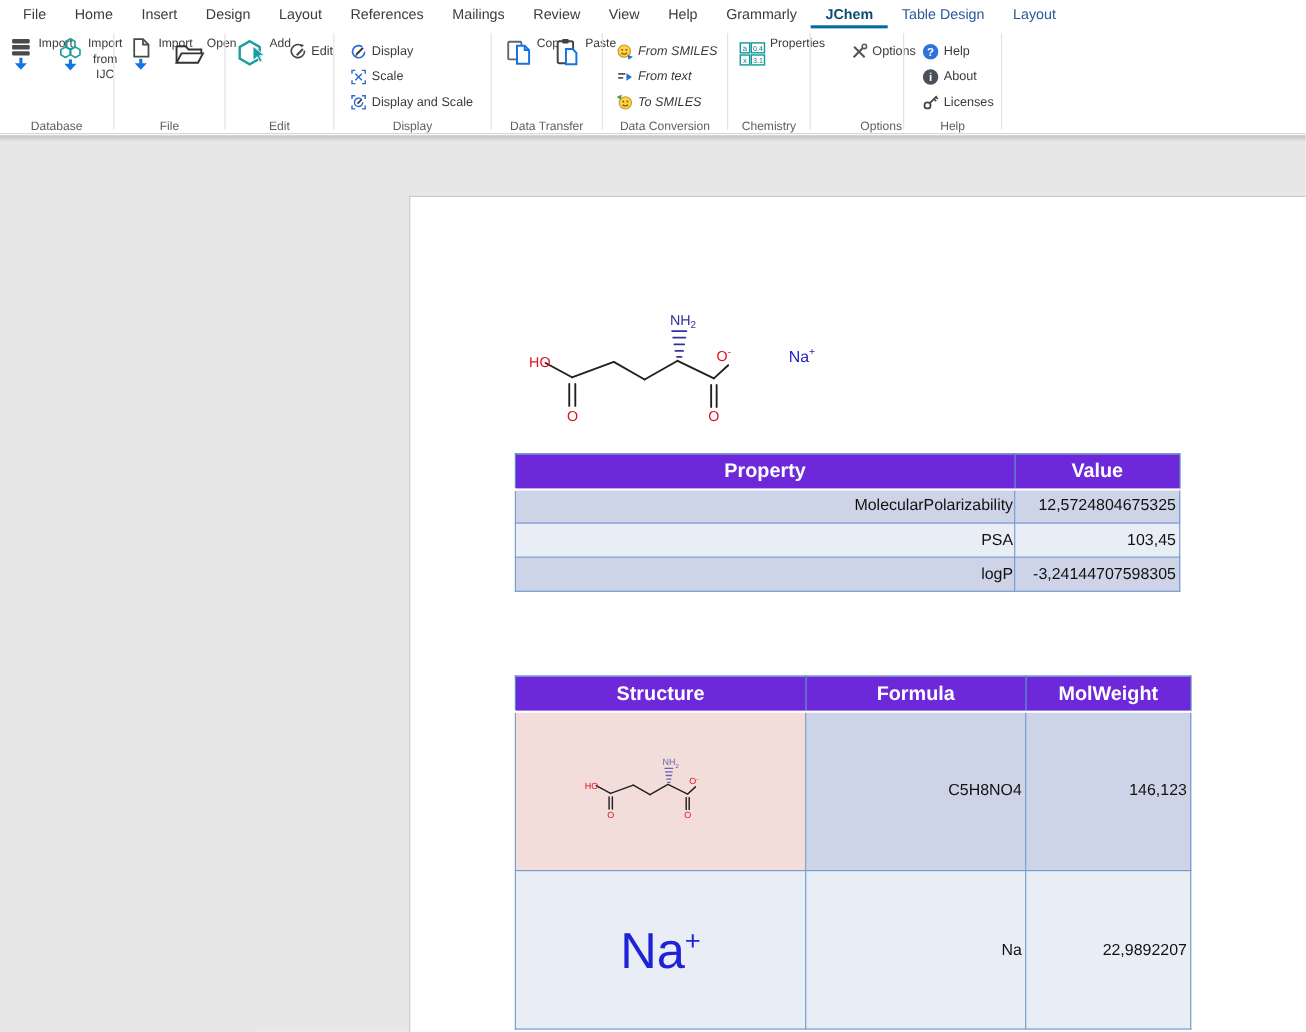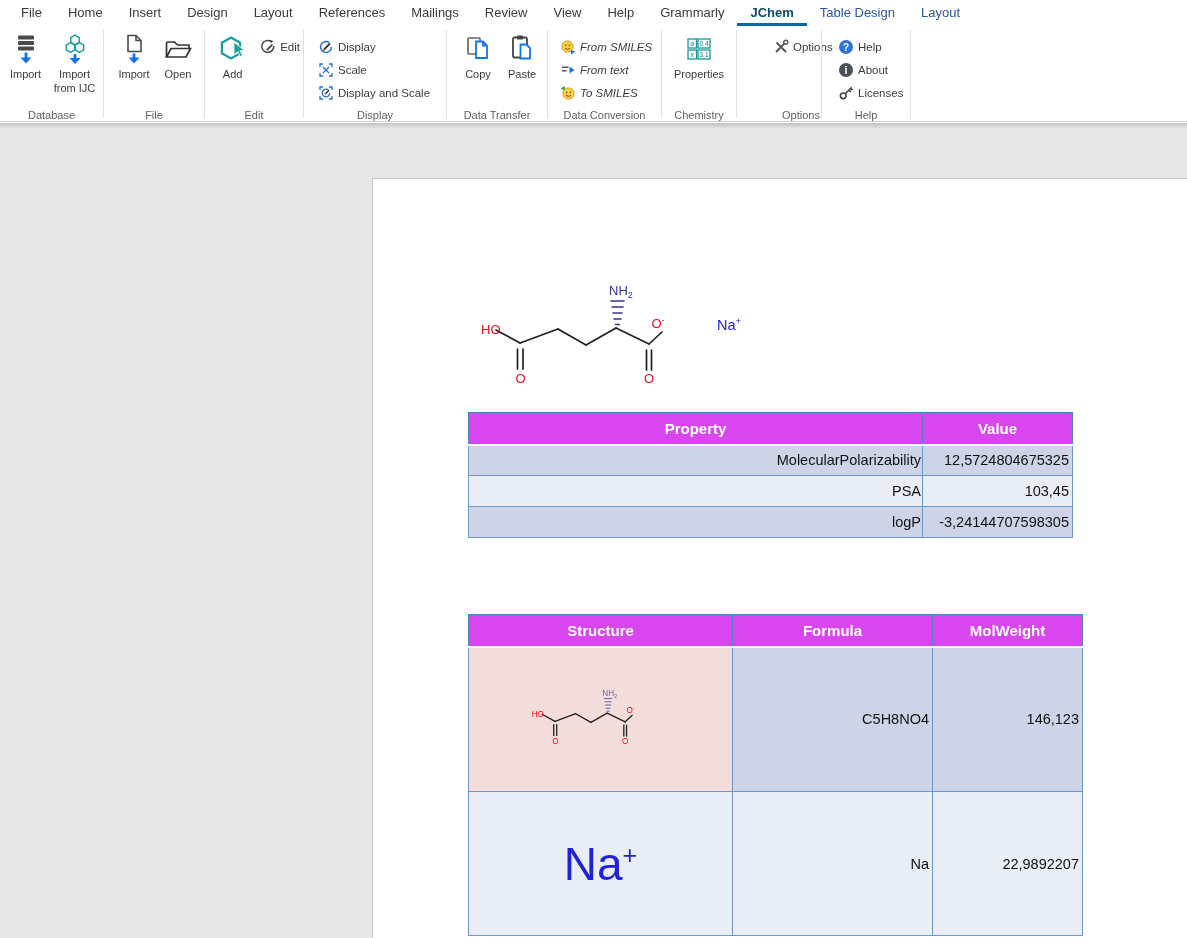--- a/index.html
+++ b/index.html
@@ -26,21 +26,21 @@
   .g-file     { left:104px; width:100px; }
   .g-edit     { left:205px; width:98px; }
   .g-display  { left:304px; width:142px; }
   .g-dt       { left:447px; width:100px; }
   .g-dc       { left:548px; width:113px; }
   .g-chem     { left:662px; width:74px; }
   .g-opt      { left:759px; width:84px; }
   .g-help     { left:822px; width:88px; }
 
   .grow { display:flex; align-items:flex-start; }
-  .btn-lg { display:flex; flex-direction:column; align-items:center;
+  .btn-lg { display:flex; flex-direction:row; 
     margin-top:4px; padding-top:2px; border-radius:3px; cursor:default; }
   .btn-lg .ic32 { width:34px; height:34px; display:flex; align-items:center;
     justify-content:center; }
   .btn-lg .lbl { font-size:11px; color:#3b3b3b; text-align:center;
     line-height:1.25; margin-top:2px; }
   .col-sm { display:flex; flex-direction:column; }
   .btn-sm { display:flex; align-items:center; height:23px; gap:4px;
     font-size:11.5px; color:#3b3b3b; white-space:nowrap; border-radius:3px;
     padding:0 3px; cursor:default; }
   .ic16 { width:17px; height:17px; display:inline-flex; align-items:center;
@@ -58,21 +58,21 @@
   .mol-big { position:absolute; left:88px; top:92px; }
   .na-label { position:absolute; left:344px; top:136px; font-size:14.5px;
     color:#2122CF; }
   .na-label sup { font-size:9.5px; }
 
   
   table { border-collapse:collapse; table-layout:fixed;
     font-size:14.5px; color:#111; }
   .t1 { position:absolute; left:95px; top:233px; width:605px; }
   .t2 { position:absolute; left:95px; top:435px; width:615px; }
-  th { background:#d946ef; color:#fff; font-weight:700; font-size:15px;
+  th { background:#6d28d9; color:#fff; font-weight:700; font-size:18px;
     height:32px; border:1px solid #4F81BD; border-bottom:2px solid #fff;
     text-align:center; vertical-align:middle; }
   th + th { border-left:1px solid rgba(255,255,255,0.65); }
   td { border:1px solid #6E96C8; vertical-align:middle; }
   .t1 td { height:31px; }
   .band-d { background:#CDD4E8; }
   .band-l { background:#E9EDF5; }
   .cell-r { text-align:right; padding-right:3px; }
   .cell-name { text-align:right; padding-right:1px; }
   .t2 .row-struct td { height:145px; }

